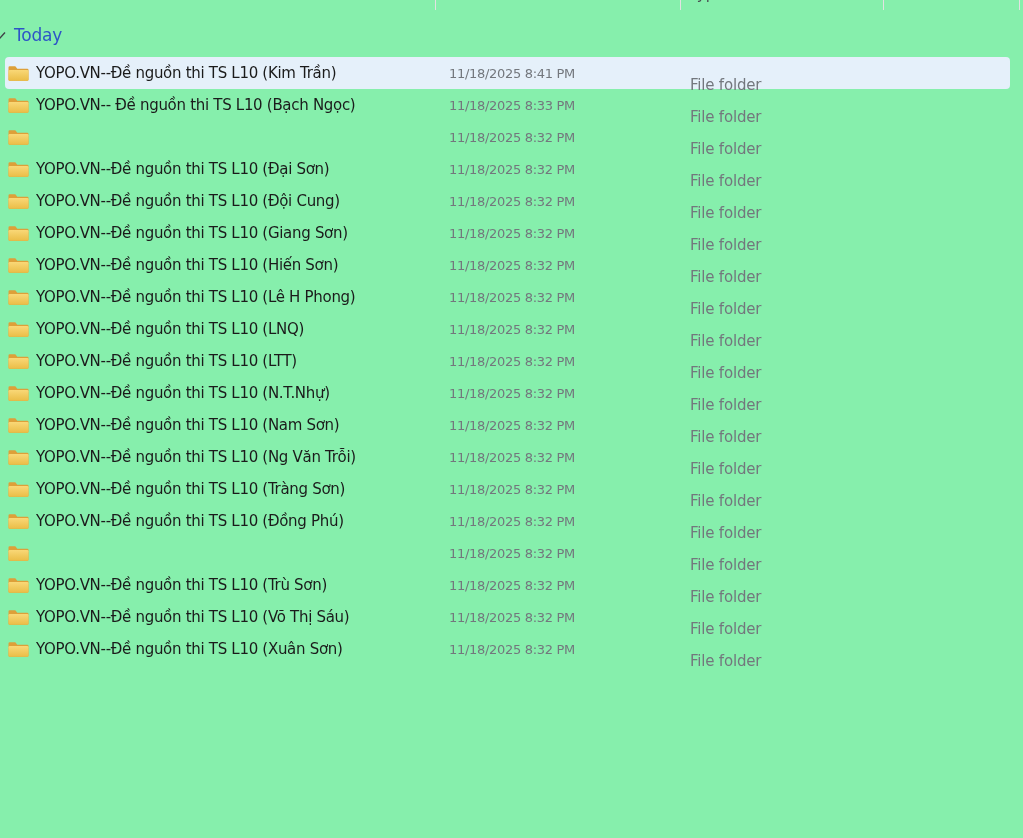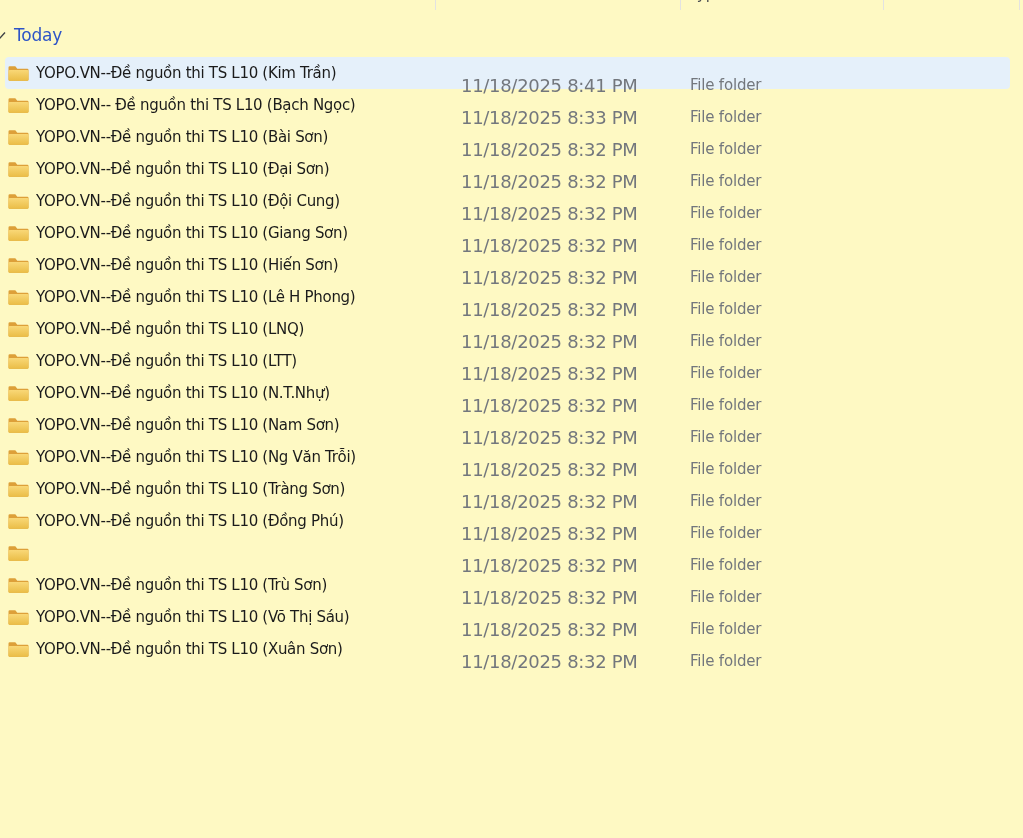--- a/index.html
+++ b/index.html
@@ -1,17 +1,17 @@
 <!DOCTYPE html>
 <html><head>
 <meta charset="utf-8">
 <style>
   html,body { margin:0; padding:0; background:#ffffff; }
   .window {
-    position:relative; width:1023px; height:838px; background:#fef9c3;
+    position:relative; width:1023px; height:838px; background:#86efac;
     overflow:hidden; font-family:"DejaVu Sans","Liberation Sans",sans-serif;
     -webkit-font-smoothing:antialiased;
   }
   
   .header-strip { position:absolute; top:0; left:0; width:1023px; height:10px; }
   .col-sep { position:absolute; top:0; width:1px; height:10px; background:#e2e2e2; }
   .clipped-type-header { position:absolute; left:680px; top:0; width:200px; height:10px; overflow:hidden; }
   .clipped-type-header span {
     position:absolute; left:10px; top:-14px; font-size:15px; color:#4a4d52; line-height:17px;
   }
@@ -26,21 +26,21 @@
   .row { position:relative; height:32px; width:1023px; }
   .row.selected::before {
     content:""; position:absolute; left:5px; top:0; width:1005px; height:32px;
     background:#e5f0fa; border-radius:4px;
   }
   .cell { position:absolute; top:0; height:32px; display:flex; align-items:center; white-space:nowrap; }
   .icon-cell { left:8px; width:22px; }
   .name-cell {
     left:36px; width:398px; font-size:15px; letter-spacing:-0.3px; color:#1b1b1b; overflow:hidden;
   }
-  .date-cell { left:461px; width:226px; font-size:18px; letter-spacing:-0.3px; color:#73777d;margin-top:12px; }
+  .date-cell { left:449px; width:226px; font-size:13px; letter-spacing:-0.3px; color:#73777d; }
   .type-cell { left:690px; width:190px; font-size:15px; letter-spacing:-0.2px; color:#73777d;margin-top:12px; }
   .hidden-defs { position:absolute; width:0; height:0; }
 </style>
 </head>
 <body>
 
 <svg class="hidden-defs" aria-hidden="true">
   <defs>
     <linearGradient id="foldg" x1="0" y1="0" x2="0" y2="1">
       <stop offset="0" stop-color="#f9d877"></stop>
@@ -93,21 +93,20 @@
     <div class="cell type-cell">File folder</div>
   </div>
 
   <div class="row">
     <div class="cell icon-cell">
       <svg width="21" height="17" viewBox="0 0 21 17">
         <path d="M1.7 1.3 h5.6 l2 2.4 h10 a1.2 1.2 0 0 1 1.2 1.2 v9.6 a1.3 1.3 0 0 1 -1.3 1.3 H1.8 a1.3 1.3 0 0 1 -1.3 -1.3 V2.6 a1.3 1.3 0 0 1 1.2 -1.3 z" fill="#dda039"></path>
         <rect x="0.5" y="4.9" width="20" height="10.9" rx="1.3" fill="url(#foldg)"></rect>
       </svg>
     </div>
-    <div class="cell name-cell">YOPO.VN--Đề nguồn thi TS L10 (Bài Sơn)</div>
     <div class="cell date-cell">11/18/2025 8:32 PM</div>
     <div class="cell type-cell">File folder</div>
   </div>
 
   <div class="row">
     <div class="cell icon-cell">
       <svg width="21" height="17" viewBox="0 0 21 17">
         <path d="M1.7 1.3 h5.6 l2 2.4 h10 a1.2 1.2 0 0 1 1.2 1.2 v9.6 a1.3 1.3 0 0 1 -1.3 1.3 H1.8 a1.3 1.3 0 0 1 -1.3 -1.3 V2.6 a1.3 1.3 0 0 1 1.2 -1.3 z" fill="#dda039"></path>
         <rect x="0.5" y="4.9" width="20" height="10.9" rx="1.3" fill="url(#foldg)"></rect>
       </svg>

